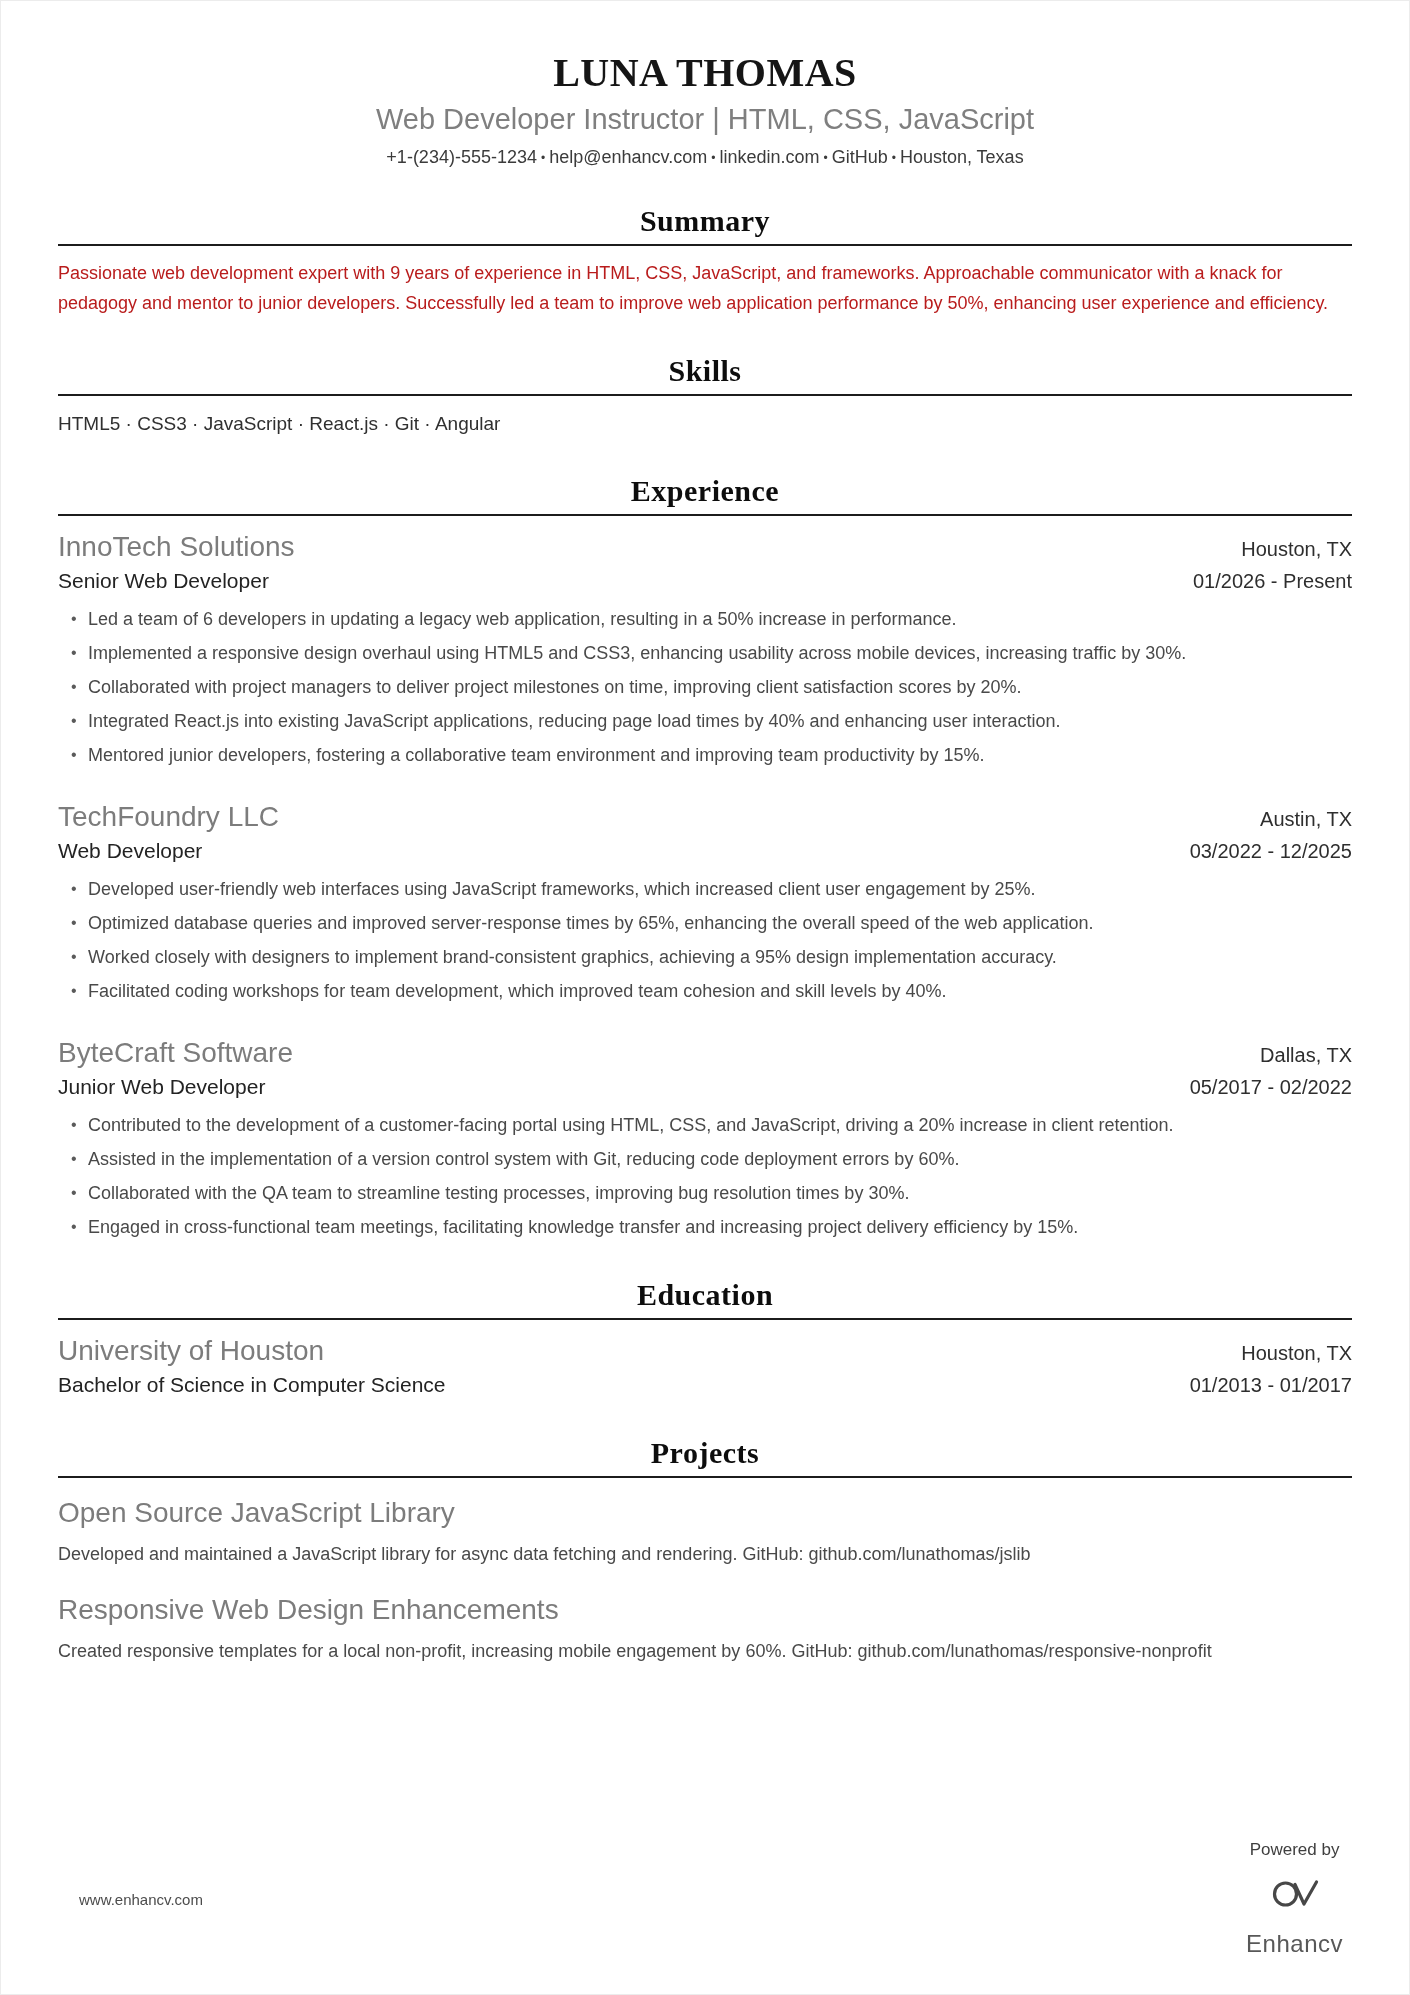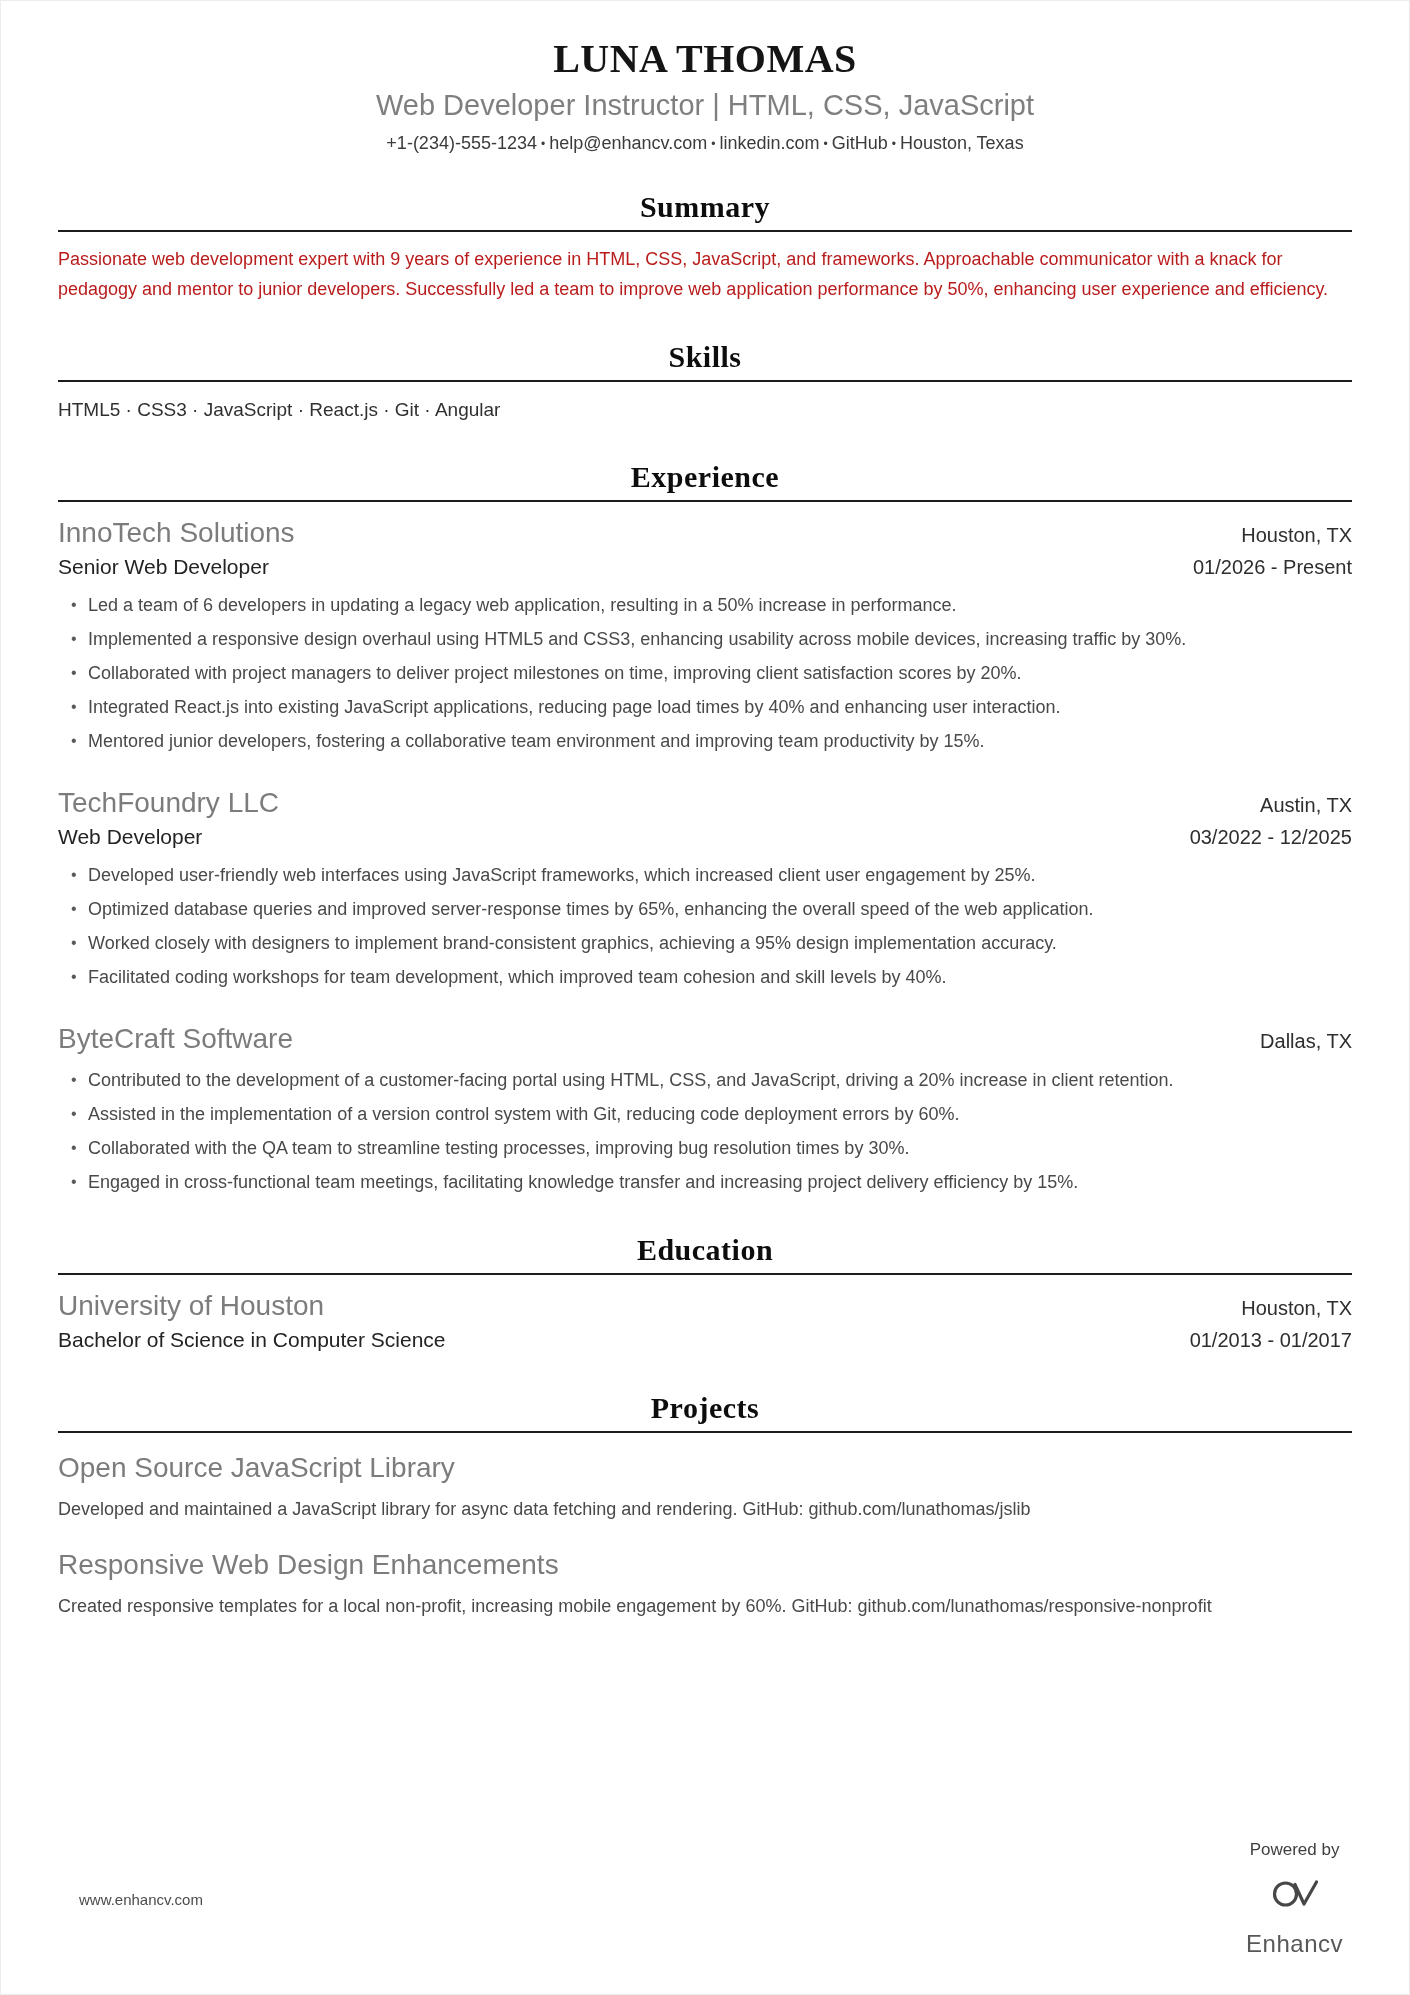--- a/index.html
+++ b/index.html
@@ -4,21 +4,21 @@
 <style>
   * { box-sizing: border-box; }
   html, body { margin: 0; padding: 0; }
   body {
     width: 1410px; height: 1995px;
     background: #ffffff;
     font-family: "Liberation Sans", sans-serif;
     position: relative;
     border: 1px solid #ececec;
   }
-  .page { padding: 34px 57px 0 57px; height: 100%; position: relative; }
+  .page { padding: 48px 57px 0 57px; height: 100%; position: relative; }
 
   
   .name {
     font-family: "Liberation Serif", serif;
     font-weight: 700;
     font-size: 40px;
     line-height: 48px;
     letter-spacing: 0.5px;
     text-align: center;
     color: #151515;
@@ -218,20 +218,24 @@
         <li>Optimized database queries and improved server-response times by 65%, enhancing the overall speed of the web application.</li>
         <li>Worked closely with designers to implement brand-consistent graphics, achieving a 95% design implementation accuracy.</li>
         <li>Facilitated coding workshops for team development, which improved team cohesion and skill levels by 40%.</li>
       </ul>
     </article>
 
     <article class="entry">
       <div class="row">
         <div class="org">ByteCraft Software</div>
         <div class="meta">Dallas, TX</div>
+      </div>
+      <div class="row">
+        <div class="role">Junior Web Developer</div>
+        <div class="meta">05/2017 - 02/2022</div>
       </div>
       <ul class="bullets">
         <li>Contributed to the development of a customer-facing portal using HTML, CSS, and JavaScript, driving a 20% increase in client retention.</li>
         <li>Assisted in the implementation of a version control system with Git, reducing code deployment errors by 60%.</li>
         <li>Collaborated with the QA team to streamline testing processes, improving bug resolution times by 30%.</li>
         <li>Engaged in cross-functional team meetings, facilitating knowledge transfer and increasing project delivery efficiency by 15%.</li>
       </ul>
     </article>
   </section>
 

